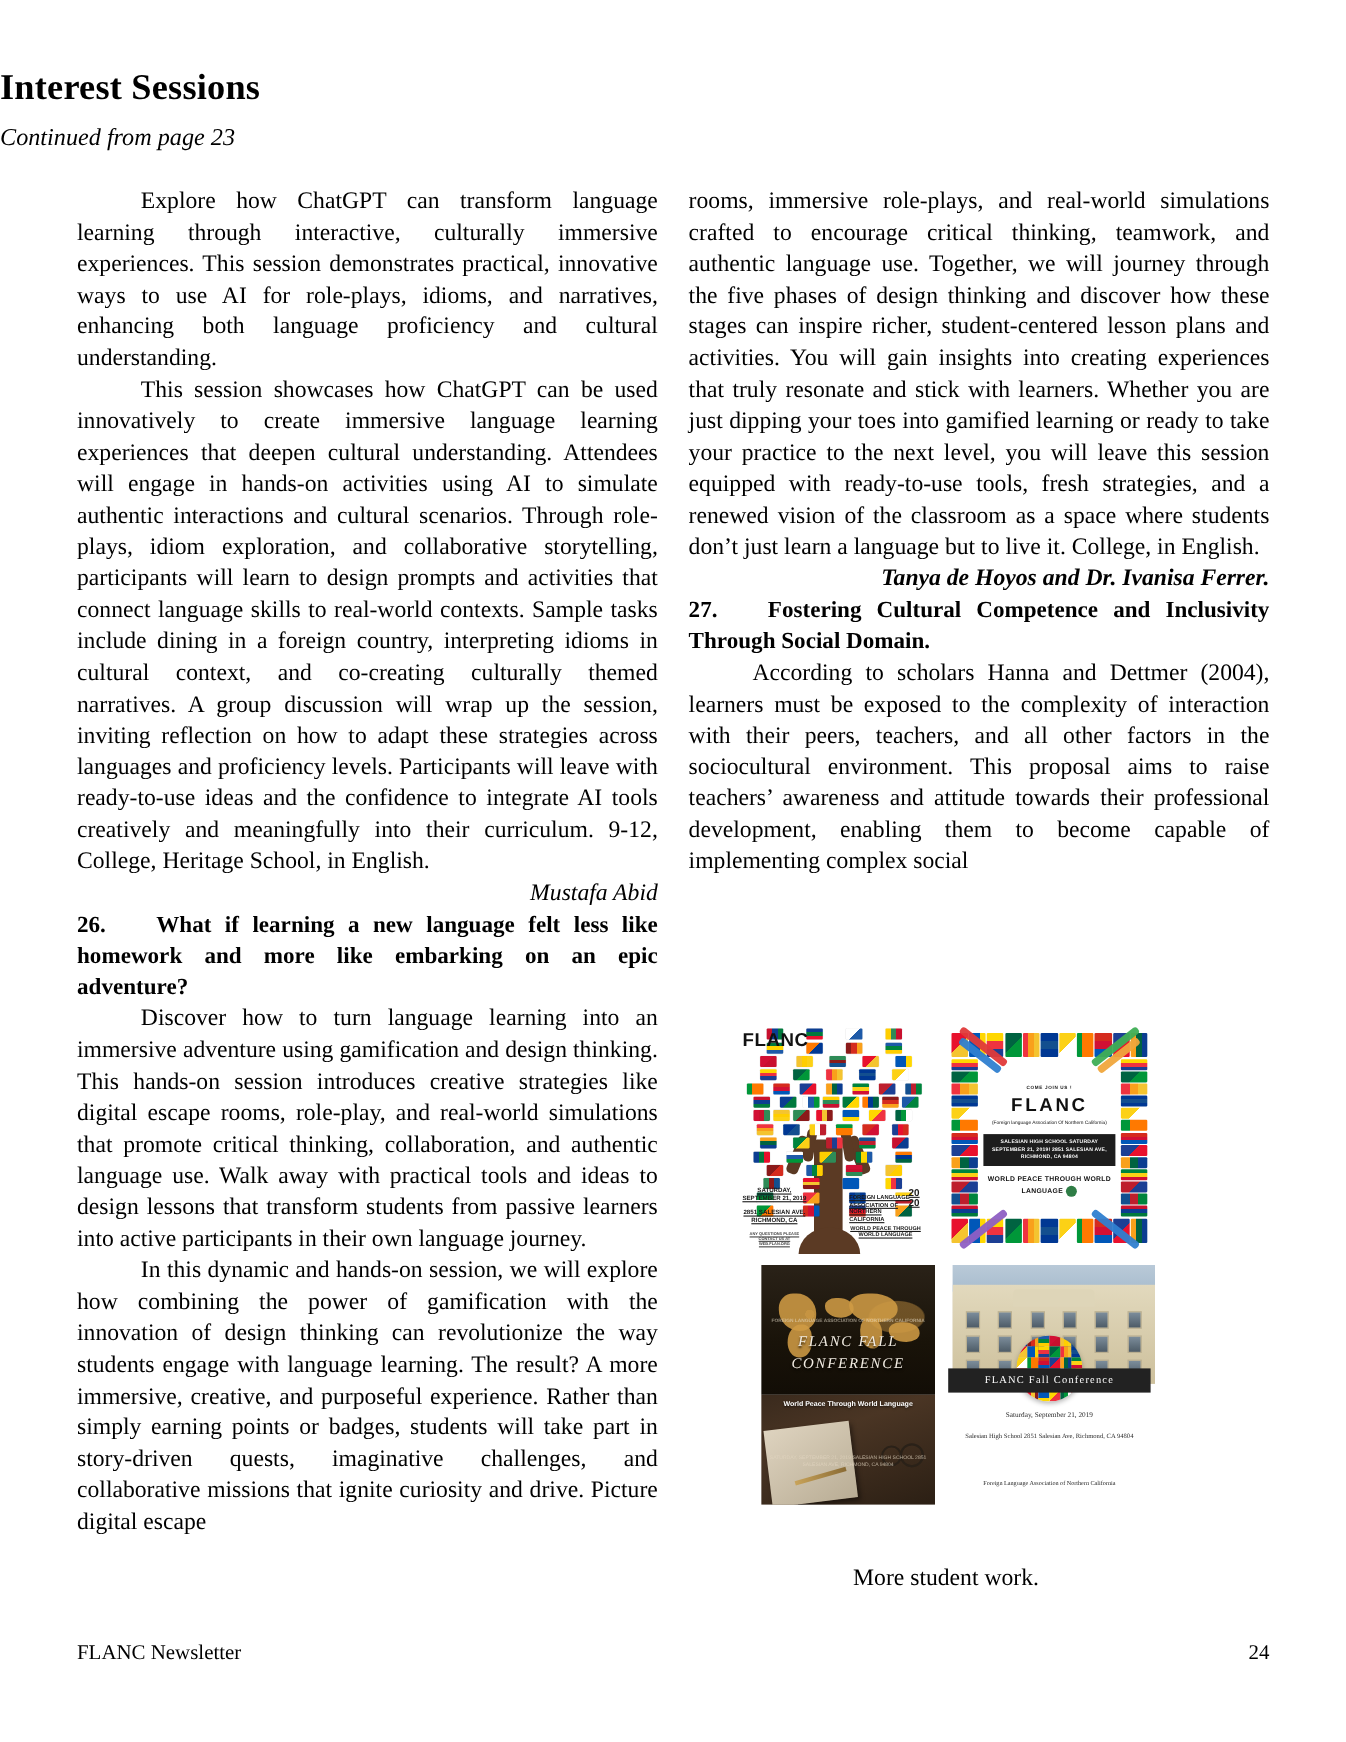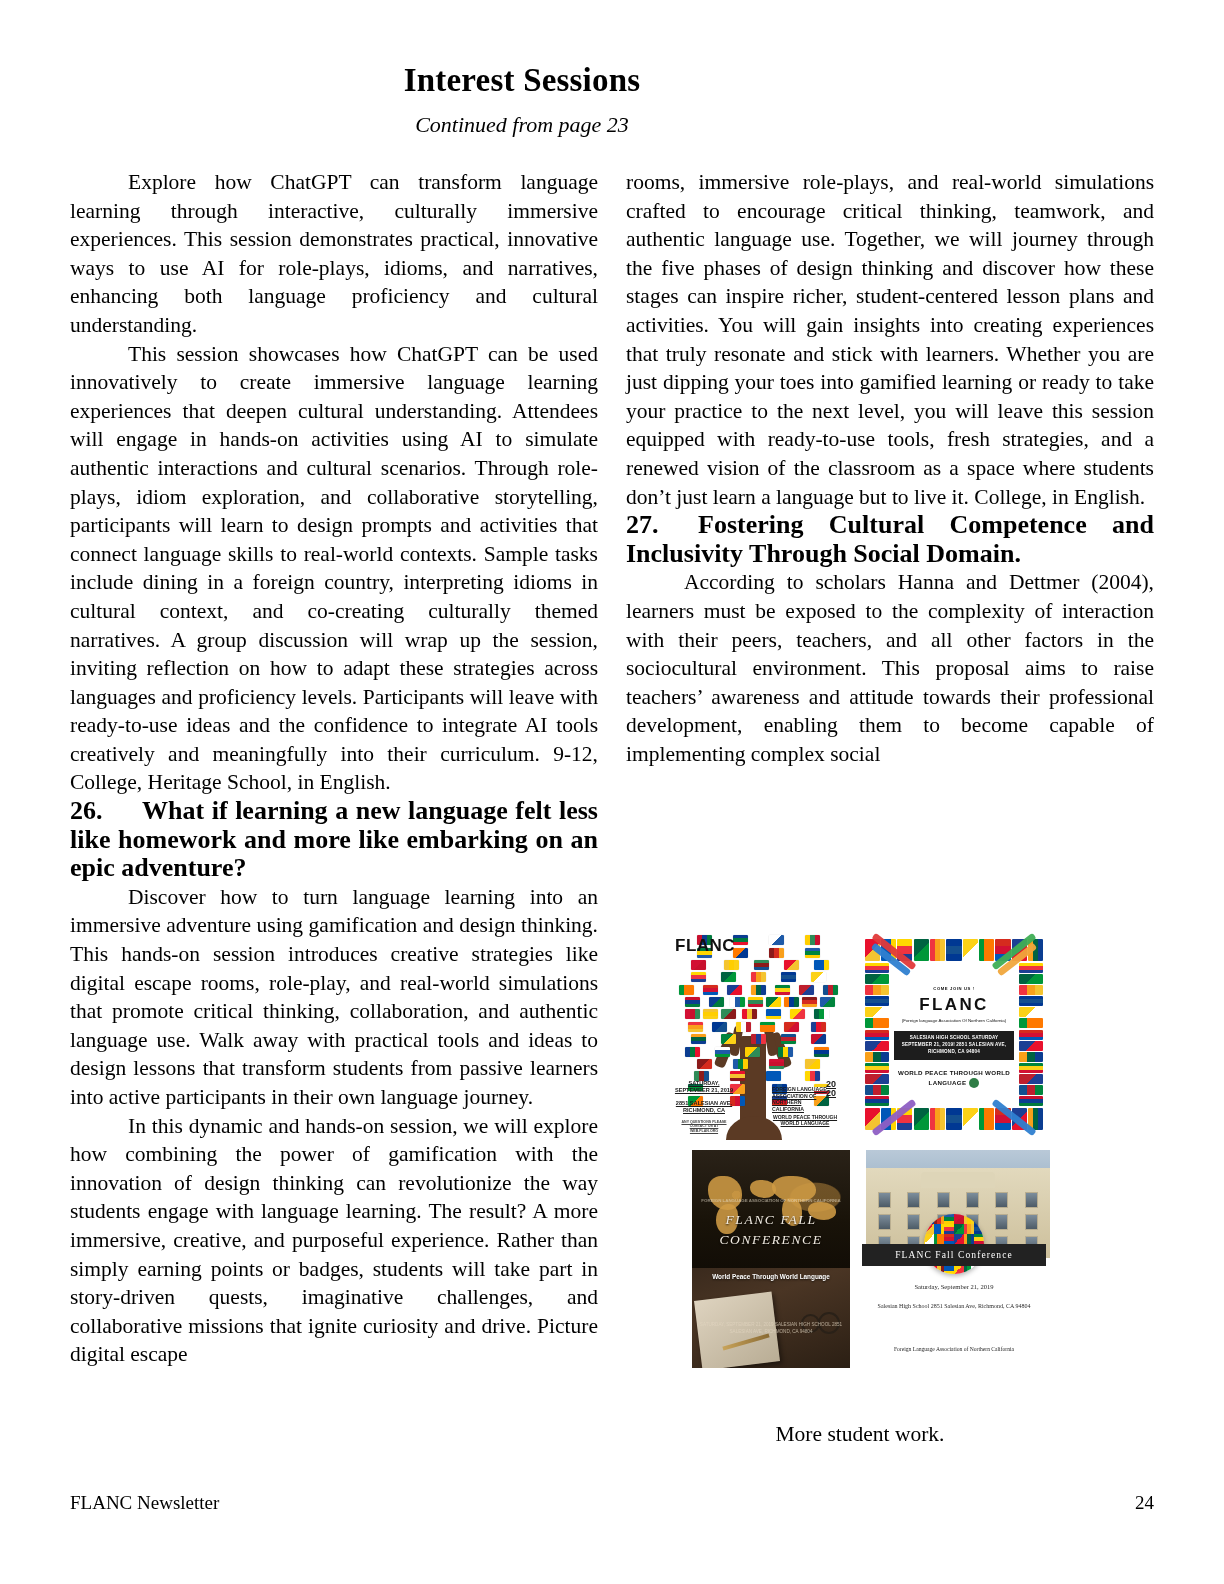--- a/index.html
+++ b/index.html
@@ -22,21 +22,20 @@
     width: 1224px;
     height: 1584px;
   }
 
   
   .masthead {
     position: absolute;
     left: 0;
     top: 62px;
     width: 1044px;
-    text-align: center;
   }
   .page-title {
     font-size: 33px;
     font-weight: bold;
     letter-spacing: 0.2px;
     line-height: 1.15;
     margin: 0;
   }
   .continued-top {
     font-style: italic;
@@ -75,21 +74,21 @@
     margin: 0;
     font-size: 21.5px;
     line-height: 28.6px;
     font-style: italic;
     text-align: right;
   }
   .byline b { font-style: italic; font-weight: bold; }
 
   h2.session-head {
     margin: 0;
-    font-size: 26px;
+    font-size: 21px;
     line-height: 28.6px;
     font-weight: bold;
     text-align: justify;
   }
   .head-num { display: inline-block; width: 72px; }
 
   .gap-before-head { margin-top: 26px; }
 
   .continued-mid {
     font-style: italic;
@@ -436,31 +435,33 @@
   <div class="masthead">
     <div class="page-title">Interest Sessions</div>
     <div class="continued-top">Continued from page 23</div>
   </div>
 
   <div class="columns">
 
     <div class="col col-left">
       <p class="body-text indent">Explore how ChatGPT can transform language learning through interactive, culturally immersive experiences. This session demonstrates practical, innovative ways to use AI for role-plays, idioms, and narratives, enhancing both language proficiency and cultural understanding.</p>
       <p class="body-text indent">This session showcases how ChatGPT can be used innovatively to create immersive language learning experiences that deepen cultural understanding. Attendees will engage in hands-on activities using AI to simulate authentic interactions and cultural scenarios. Through role-plays, idiom exploration, and collaborative storytelling, participants will learn to design prompts and activities that connect language skills to real-world contexts. Sample tasks include dining in a foreign country, interpreting idioms in cultural context, and co-creating culturally themed narratives. A group discussion will wrap up the session, inviting reflection on how to adapt these strategies across languages and proficiency levels. Participants will leave with ready-to-use ideas and the confidence to integrate AI tools creatively and meaningfully into their curriculum. 9-12, College, Heritage School, in English.</p>
+      <p class="byline">Mustafa Abid</p>
 
       <h2 class="session-head gap-before-head">
         <span class="head-num">26.</span><span>What if learning a new language felt less like homework and more like embarking on an epic adventure?</span>
       </h2>
 
       <p class="body-text indent">Discover how to turn language learning into an immersive adventure using gamification and design thinking. This hands-on session introduces creative strategies like digital escape rooms, role-play, and real-world simulations that promote critical thinking, collaboration, and authentic language use. Walk away with practical tools and ideas to design lessons that transform students from passive learners into active participants in their own language journey.</p>
       <p class="body-text indent">In this dynamic and hands-on session, we will explore how combining the power of gamification with the innovation of design thinking can revolutionize the way students engage with language learning. The result? A more immersive, creative, and purposeful experience. Rather than simply earning points or badges, students will take part in story-driven quests, imaginative challenges, and collaborative missions that ignite curiosity and drive. Picture digital escape</p>
     </div>
 
     <div class="col col-right">
       <p class="body-text no-indent">rooms, immersive role-plays, and real-world simulations crafted to encourage critical thinking, teamwork, and authentic language use. Together, we will journey through the five phases of design thinking and discover how these stages can inspire richer, student-centered lesson plans and activities. You will gain insights into creating experiences that truly resonate and stick with learners. Whether you are just dipping your toes into gamified learning or ready to take your practice to the next level, you will leave this session equipped with ready-to-use tools, fresh strategies, and a renewed vision of the classroom as a space where students don’t just learn a language but to live it. College, in English.</p>
+      <p class="byline"><b>Tanya de Hoyos and Dr. Ivanisa Ferrer.</b></p>
 
       <h2 class="session-head gap-before-head">
         <span class="head-num">27.</span><span>Fostering Cultural Competence and Inclusivity Through Social Domain.</span>
       </h2>
 
       <p class="body-text indent">According to scholars Hanna and Dettmer (2004), learners must be exposed to the complexity of interaction with their peers, teachers, and all other factors in the sociocultural environment. This proposal aims to raise teachers’ awareness and attitude towards their professional development, enabling them to become capable of implementing complex social</p>
     </div>
   </div>
 
   <div class="image-grid">

